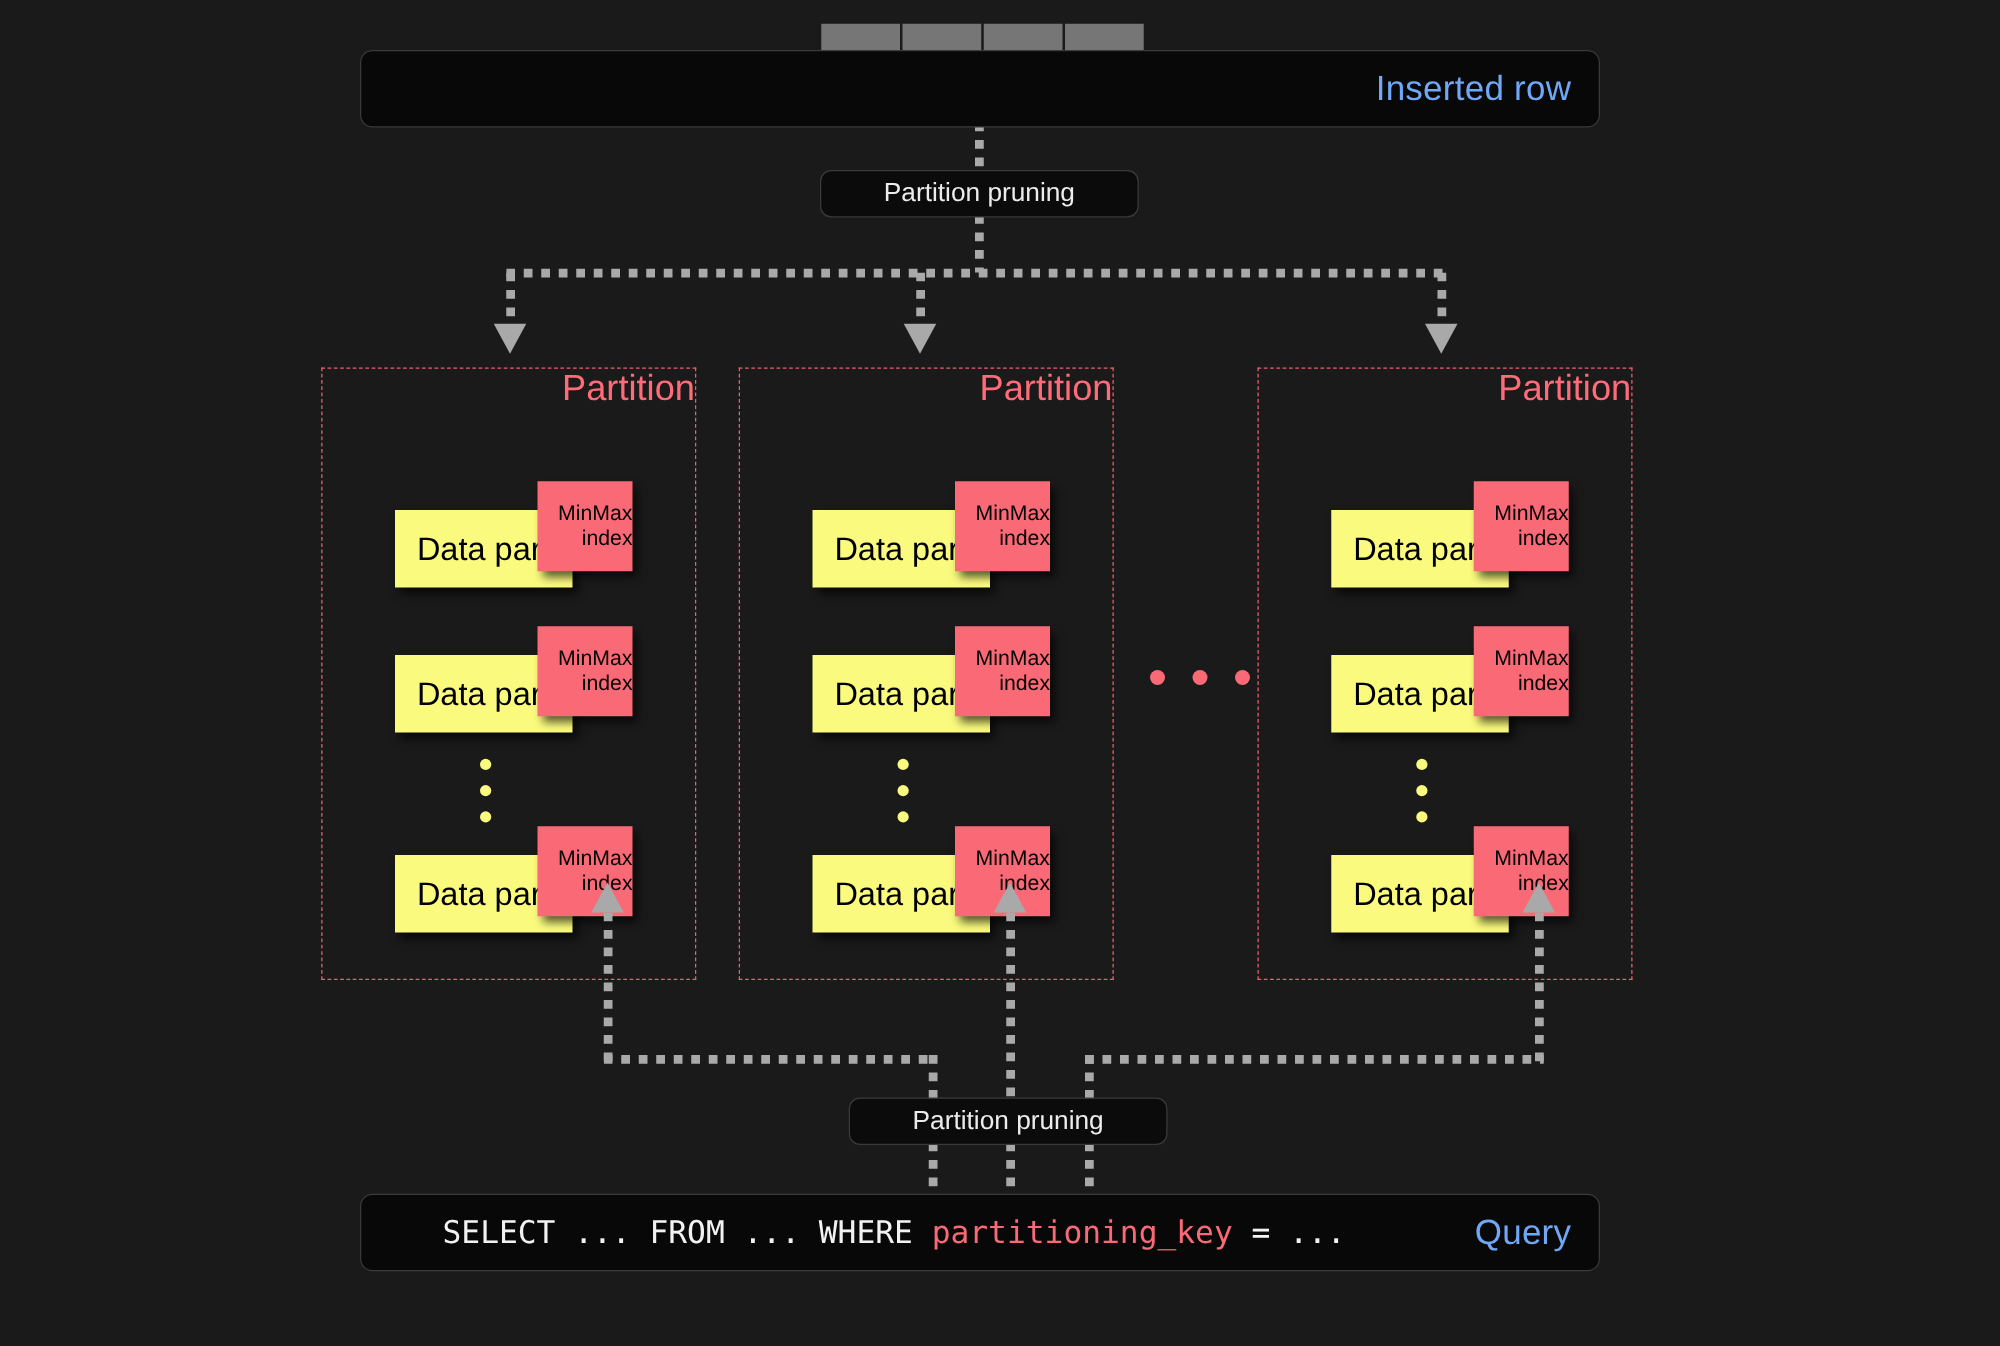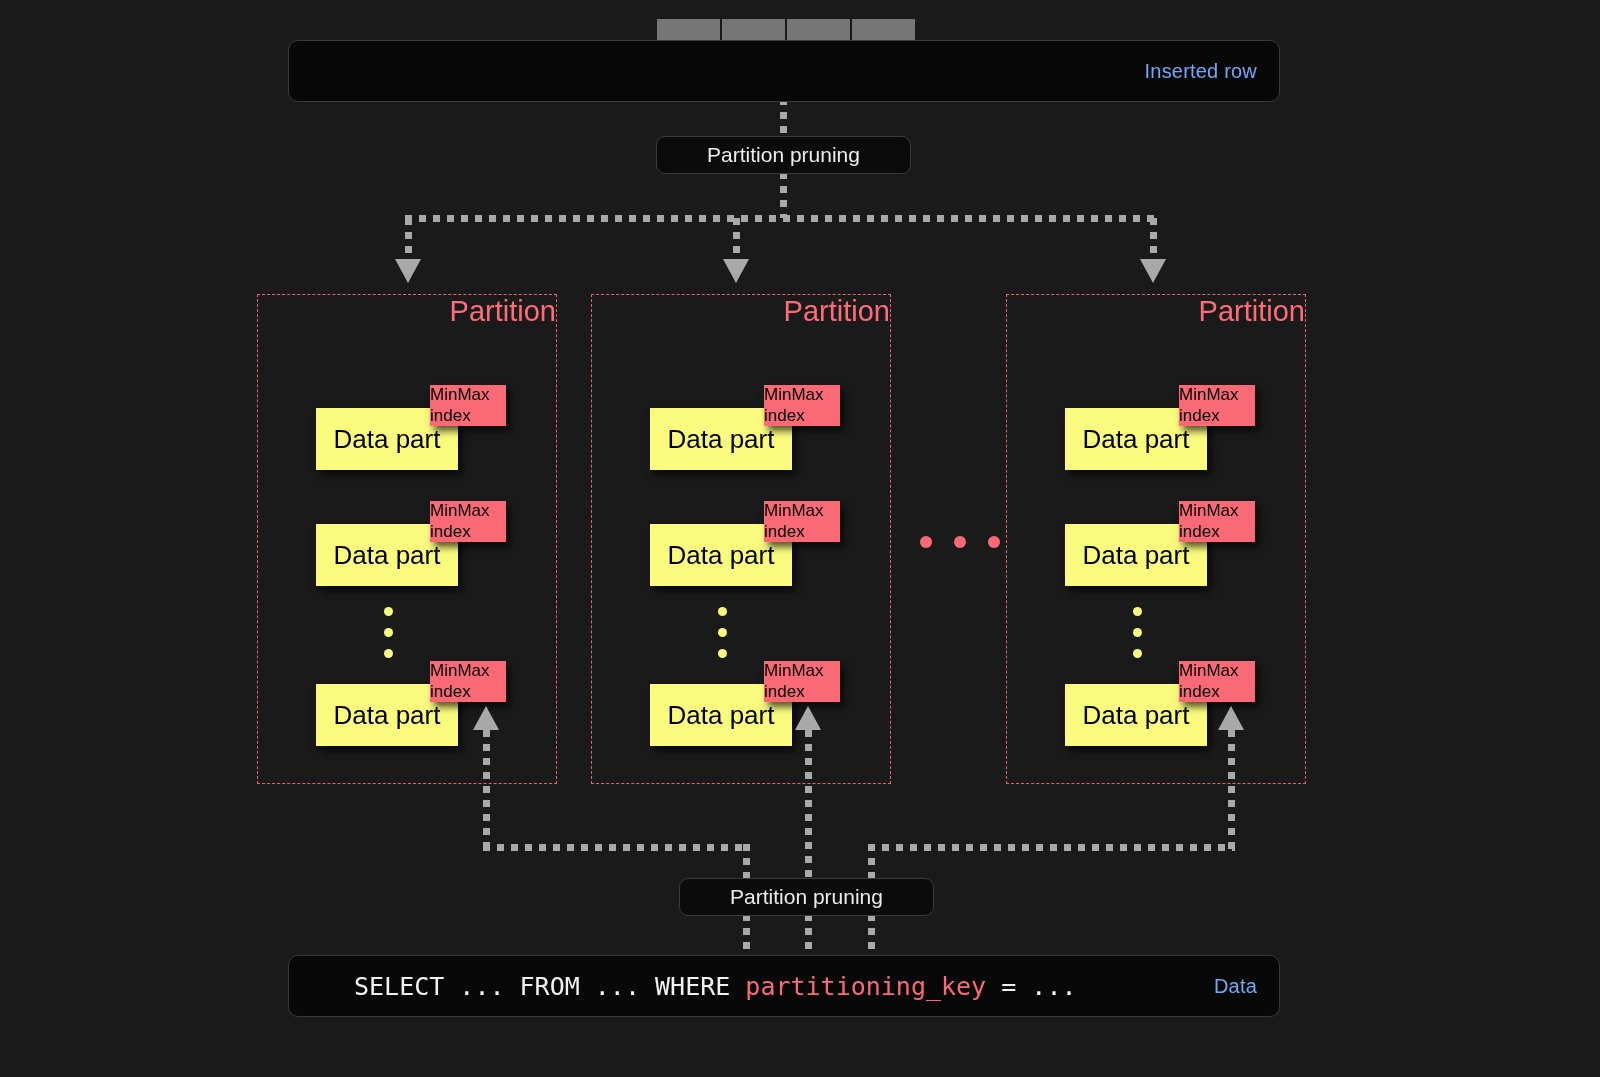--- a/index.html
+++ b/index.html
@@ -20,21 +20,21 @@
     border:1px solid #3a3a3a;
     border-radius:10px;
     box-sizing:border-box;
     z-index:6;
   }
   #inserted-row-bar{left:288px;top:40px;width:992px;height:62px;}
   #query-bar{left:288px;top:955px;width:992px;height:62px;}
 
   .corner-label{
     position:absolute;right:22px;top:50%;transform:translateY(-50%);
-    color:#6fa8f5;font-size:20px;letter-spacing:.2px;white-space:nowrap;
+    color:#6fa8f5;font-size:28px;letter-spacing:.2px;white-space:nowrap;
   }
 
   
   #row-cells{position:absolute;left:657px;top:19px;display:flex;gap:2px;}
   .row-cell{width:63px;height:22px;background:#767676;}
 
   
   #query-text{
     position:absolute;left:36px;top:50%;transform:translateY(-50%);
     font-family:"DejaVu Sans Mono","Liberation Mono",monospace;
@@ -106,24 +106,24 @@
 
   .data-part{
     position:absolute;left:0;top:23px;width:142px;height:62px;
     background:#fafa7e;
     color:#000;font-size:26px;
     display:flex;align-items:center;justify-content:center;
     box-shadow:4px 5px 7px rgba(0,0,0,.65);
     z-index:2;
   }
   .minmax{
-    position:absolute;left:114px;top:0;width:76px;height:41px;
+    position:absolute;left:114px;top:0;width:76px;height:72px;
     background:#fa6a76;
     color:#000;font-size:17px;line-height:1.18;
-    display:flex;flex-direction:column;align-items:flex-start;justify-content:center;
+    display:flex;flex-direction:column;align-items:flex-end;justify-content:center;
     box-shadow:4px 5px 7px rgba(0,0,0,.65);
     z-index:3;
   }
 
   
   .vellipsis{position:absolute;left:126px;top:312px;display:flex;flex-direction:column;gap:12px;align-items:center;}
   .vellipsis i{display:block;width:9px;height:9px;border-radius:50%;background:#fafa7e;}
 
   
   #partition-ellipsis{position:absolute;left:920px;top:536px;display:flex;gap:22px;z-index:2;}
@@ -306,16 +306,16 @@
   <div class="pill" id="partition-pruning-box">
     <span>Partition pruning</span>
   </div>
 
   <div class="vdot" style="left:743px;top:914px;height:44px;"></div>
   <div class="vdot" style="left:805px;top:914px;height:44px;"></div>
   <div class="vdot" style="left:868px;top:914px;height:44px;"></div>
 
   <div class="darkbar" id="query-bar">
     <span id="query-text">SELECT ... FROM ... WHERE <span class="key" style="color: rgb(250, 106, 118);">partitioning_key</span> = ...</span>
-    <span class="corner-label">Data</span>
+    <span class="corner-label">Query</span>
   </div>
 
 </div>
 
 </body></html>

